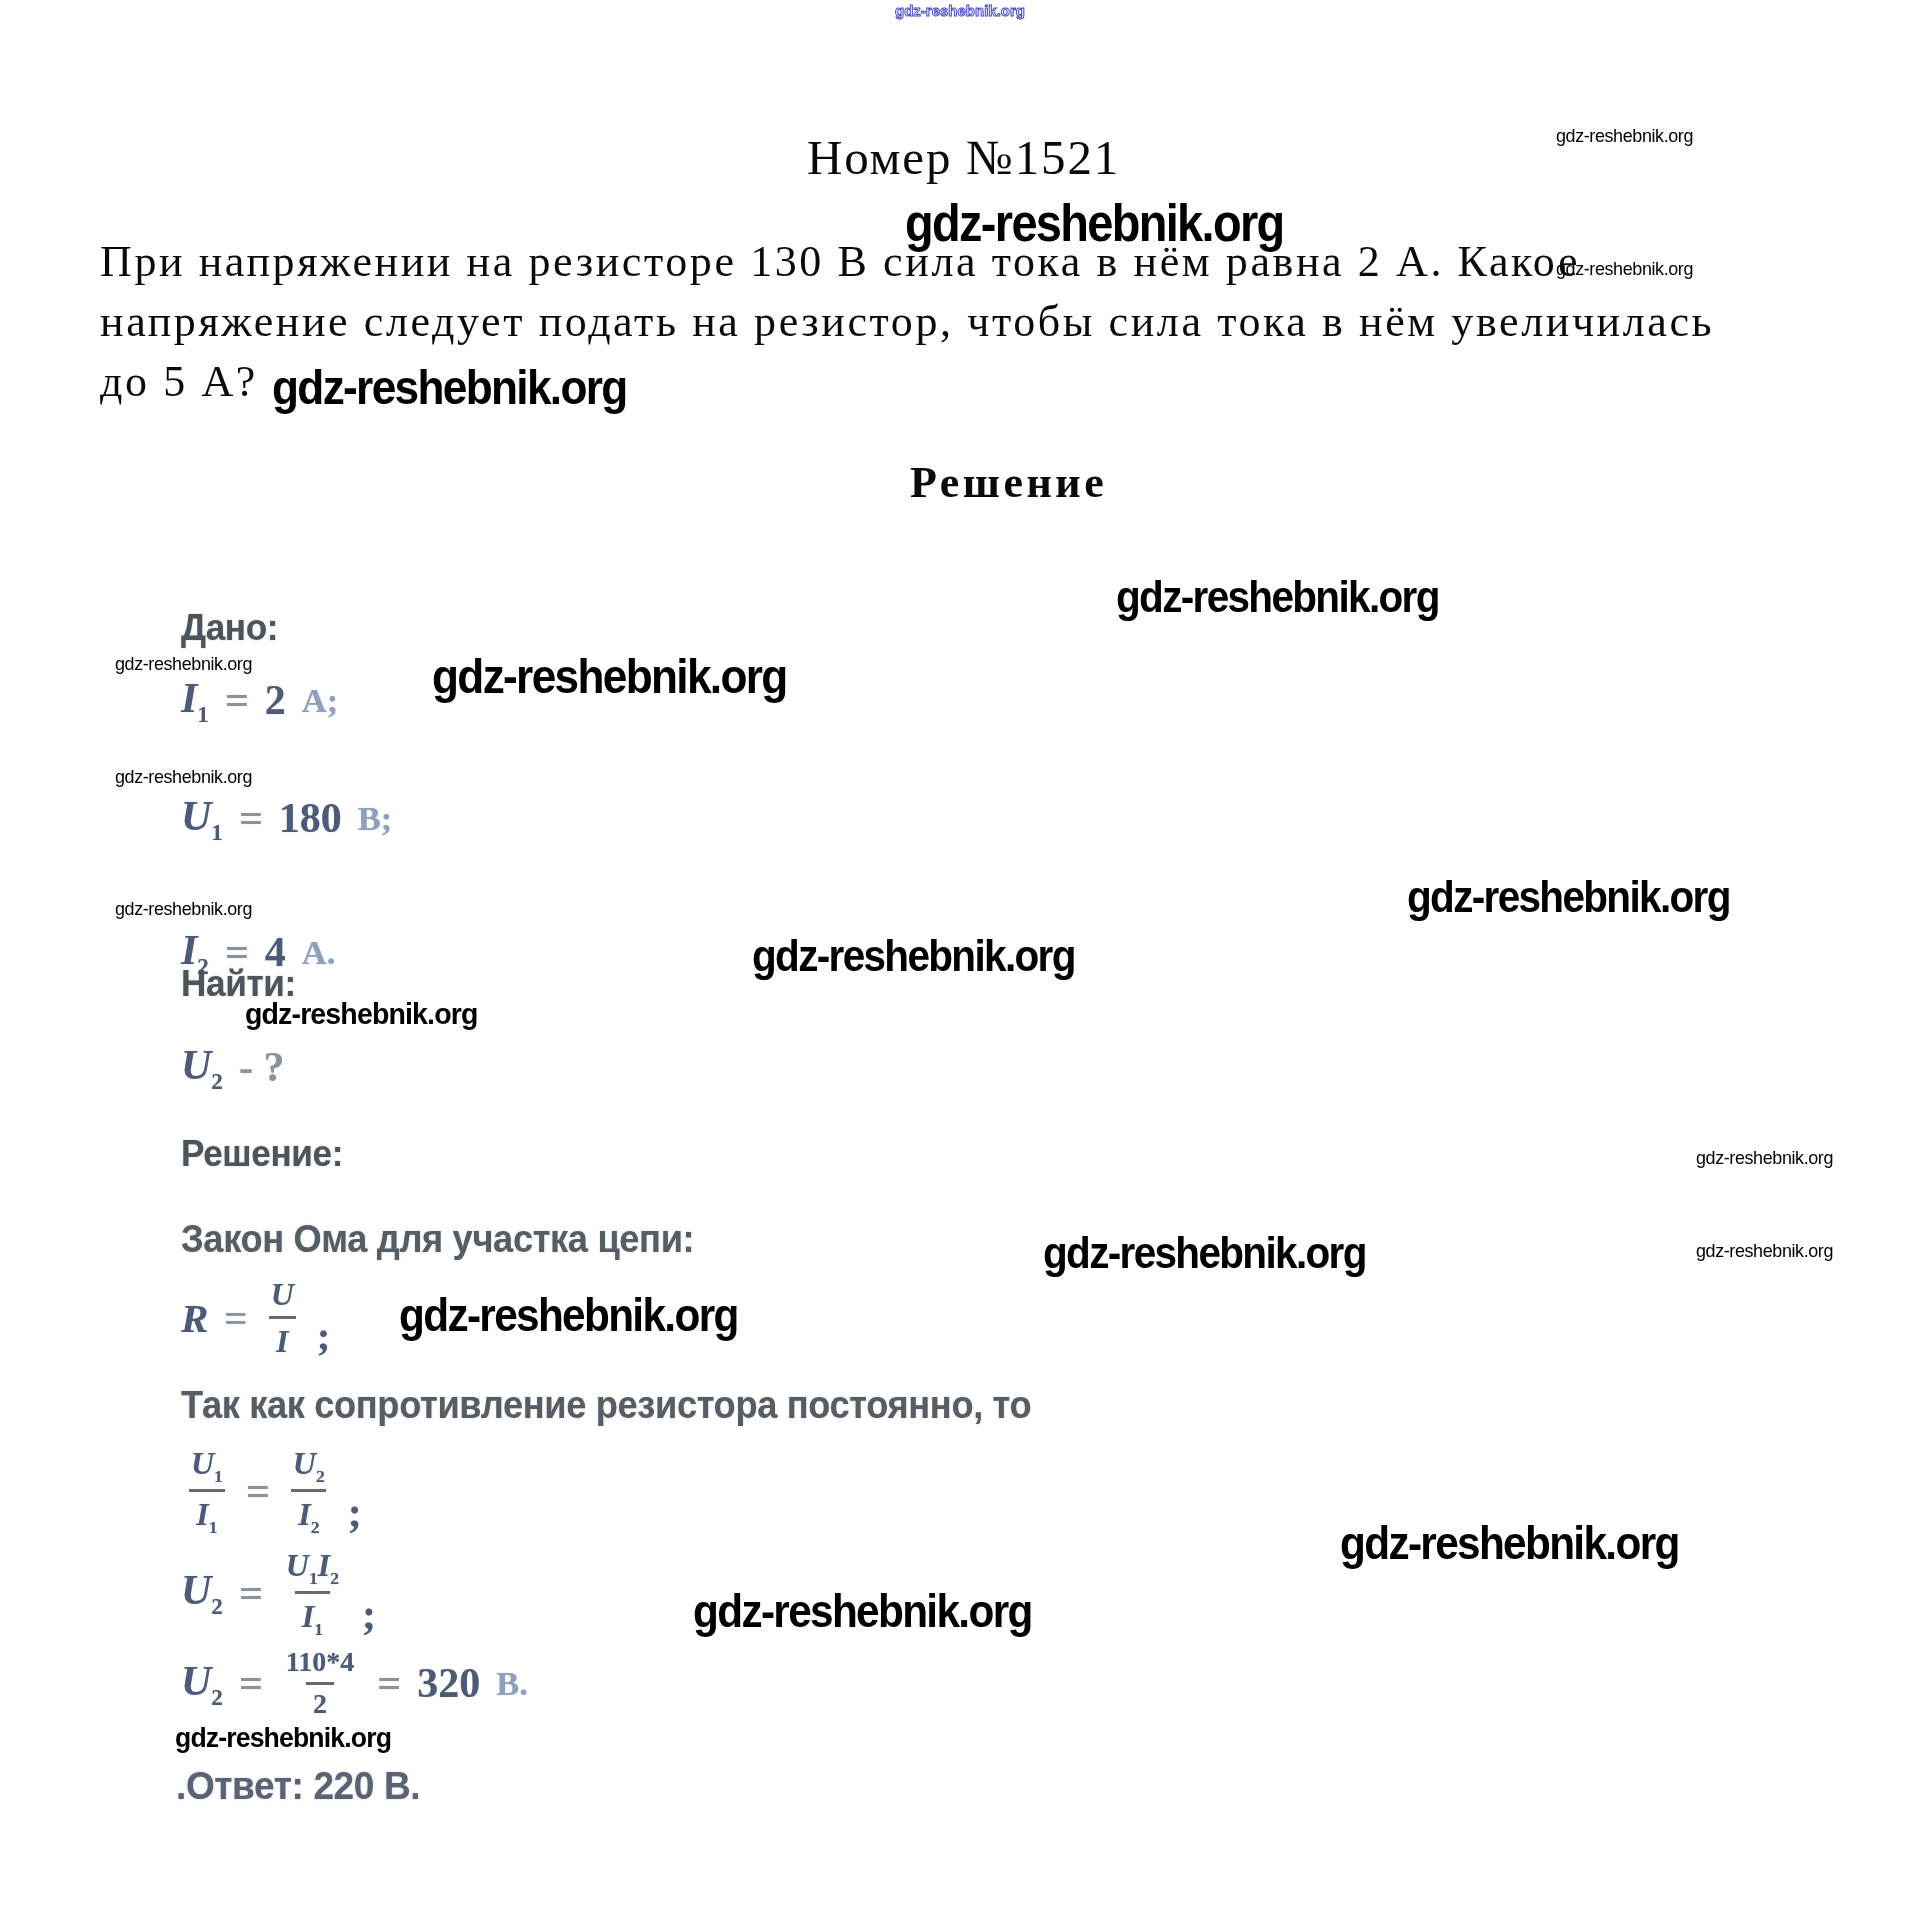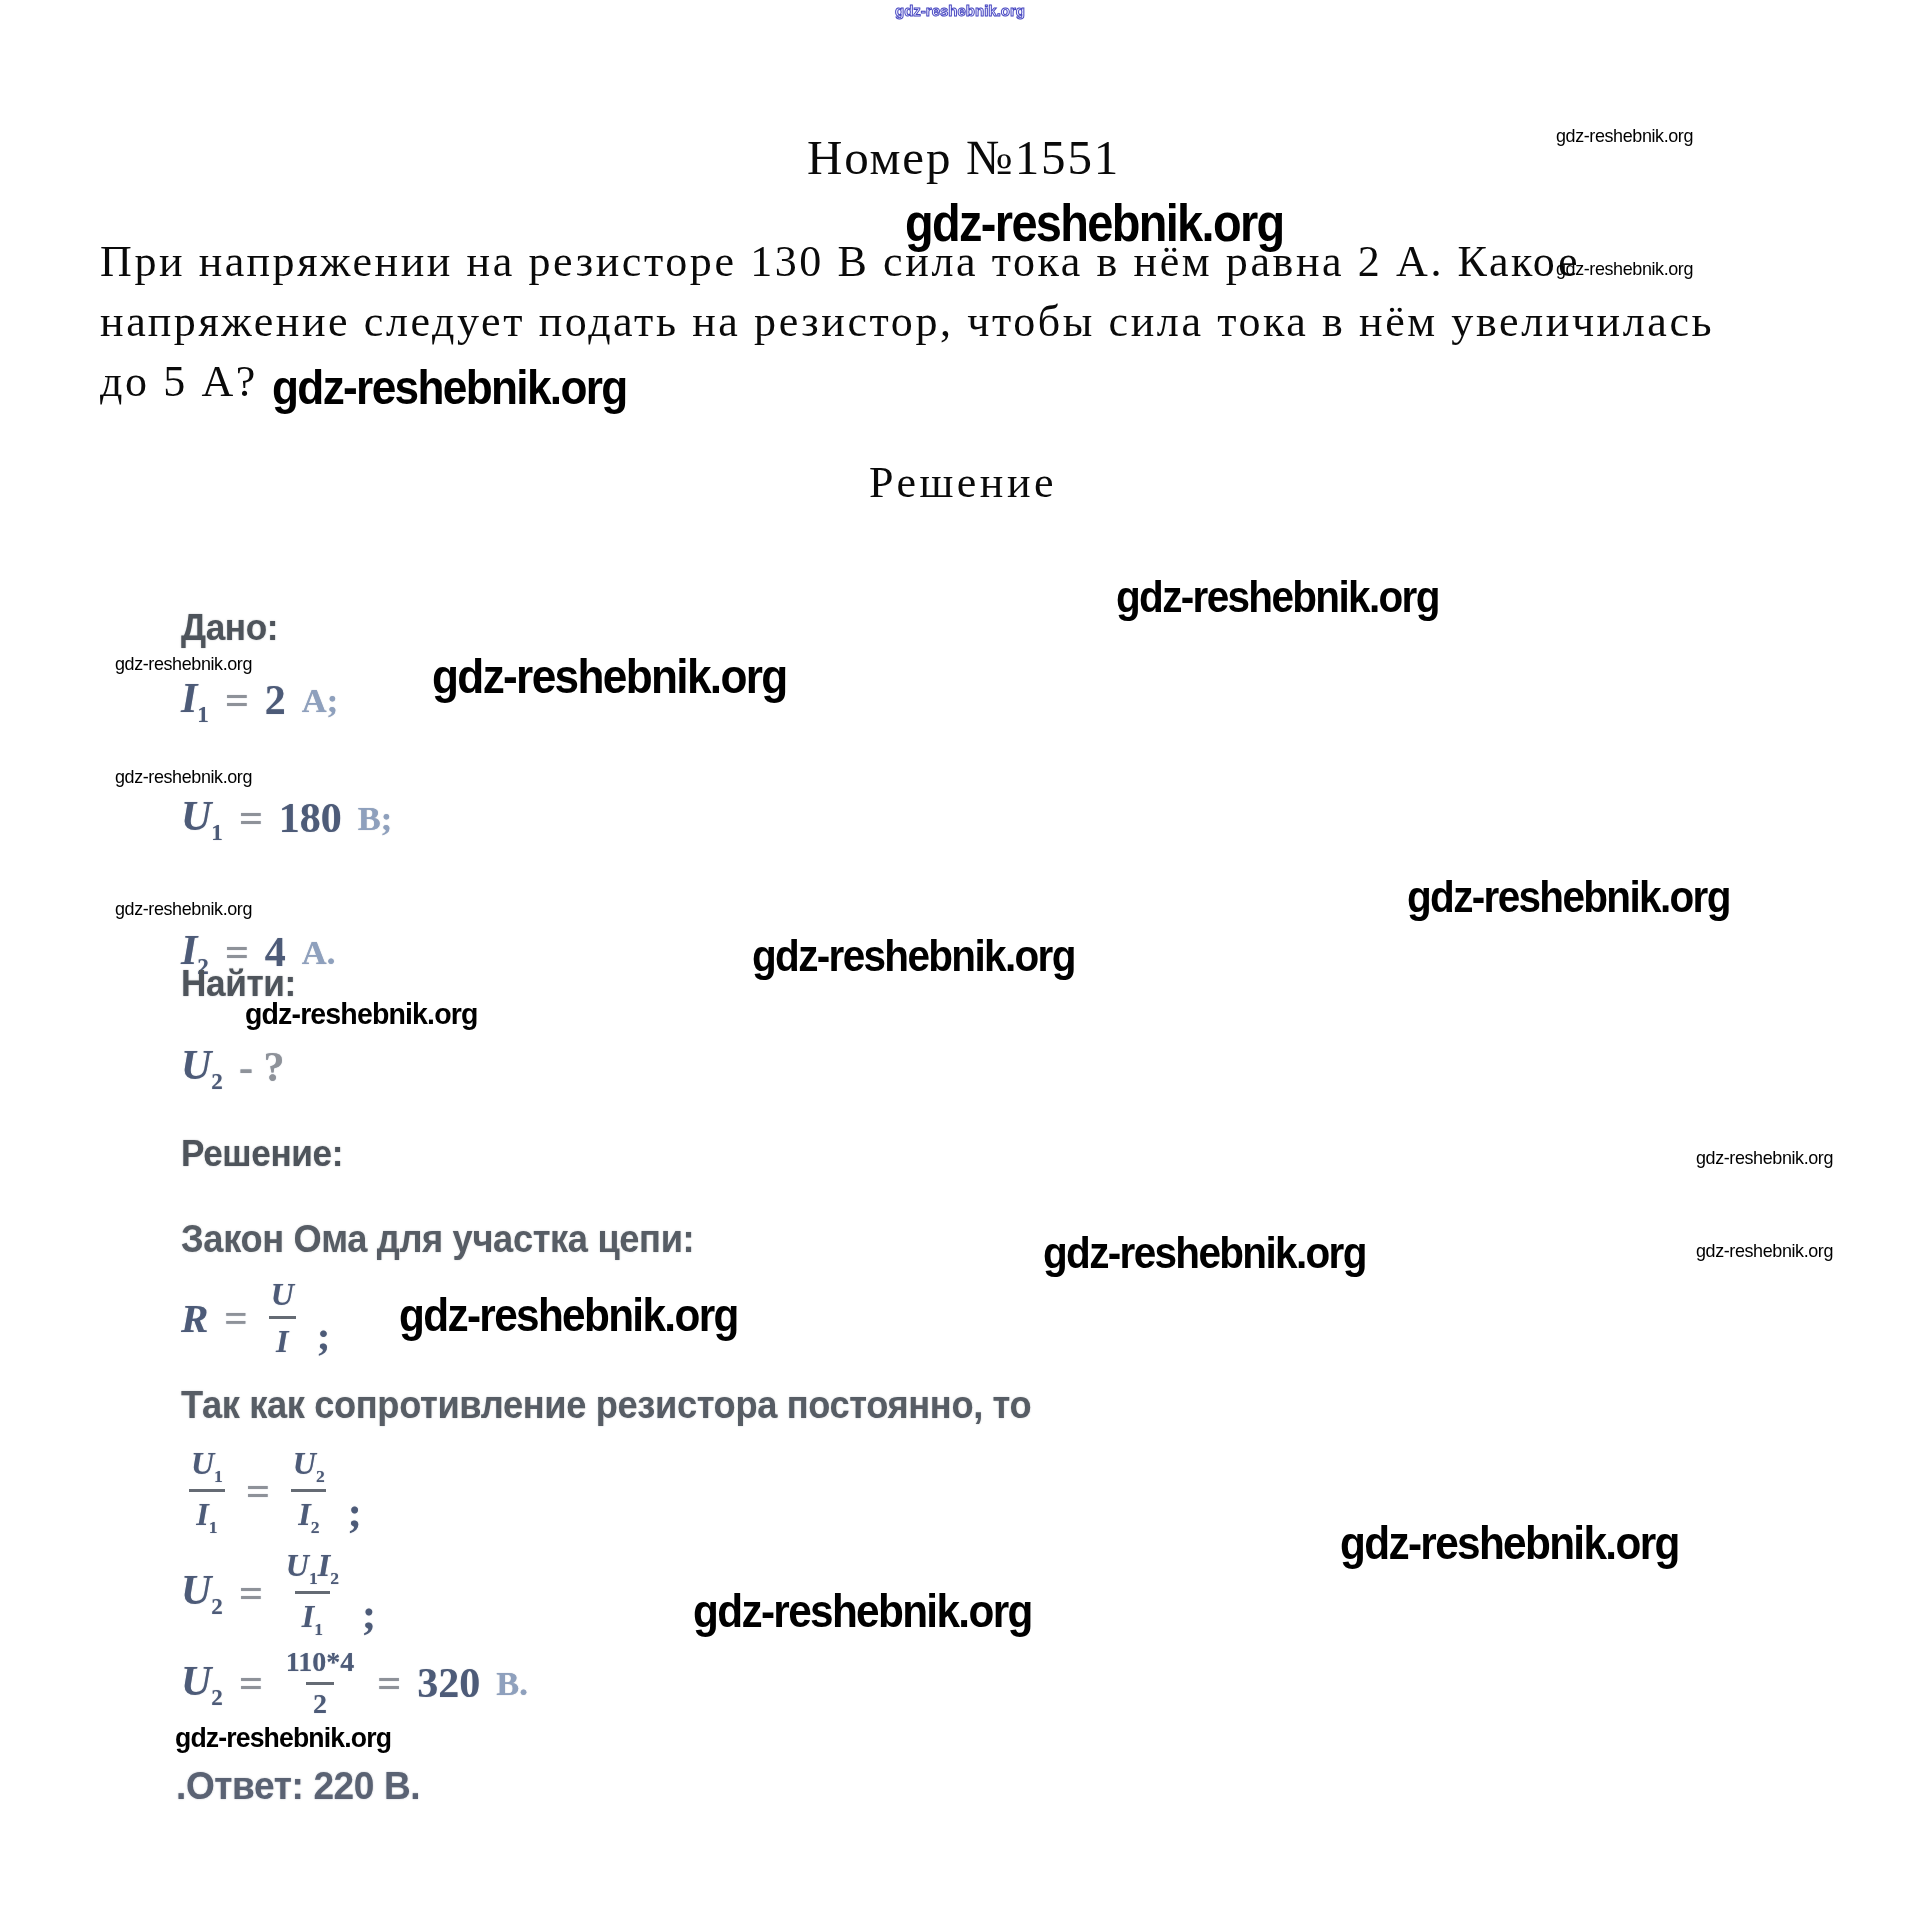--- a/index.html
+++ b/index.html
@@ -117,31 +117,31 @@
   .frac .den{ display:block; border-top:3.5px solid #656b74; padding:3.5px 7px 0 7px; line-height:1.15; }
   .frac-sm{ font-size:28px; }
 </style>
 </head>
 <body>
 
 <div class="canvas">
 
   <div class="wm wm-outline" style="left:895px;top:1.8px;">gdz-reshebnik.org</div>
 
-  <div class="serif title" style="left:807px;top:129px;">Номер №1551</div>
+  <div class="serif title" style="left:807px;top:129px;">Номер №1521</div>
   <div class="wm wm-small" style="left:1556px;top:125px;">gdz-reshebnik.org</div>
   <div class="wm wm-big" style="left:905px;top:194px;font-size:51px;">gdz-reshebnik.org</div>
 
   <div class="serif problem-line" style="left:100px;top:236px;">При напряжении на резисторе 130 В сила тока в нём равна 2 А. Какое</div>
   <div class="wm wm-small" style="left:1556px;top:258px;">gdz-reshebnik.org</div>
   <div class="serif problem-line" style="left:100px;top:296px;">напряжение следует подать на резистор, чтобы сила тока в нём увеличилась</div>
   <div class="serif problem-line" style="left:100px;top:356px;">до 5 А?</div>
   <div class="wm wm-big" style="left:272px;top:360px;font-size:48px;">gdz-reshebnik.org</div>
 
-  <div class="serif heading" style="left:869px;top:457px;">Решение</div>
+  <div class="serif heading" style="left:910px;top:457px;font-weight:bold;">Решение</div>
 
   <div class="wm wm-big" style="left:1116px;top:572px;font-size:44px;">gdz-reshebnik.org</div>
 
   <div class="glabel" style="left:181px;top:607px;">Дано:</div>
   <div class="wm wm-small" style="left:115px;top:653px;">gdz-reshebnik.org</div>
   <div class="wm wm-big" style="left:432px;top:649px;font-size:48px;">gdz-reshebnik.org</div>
 
   <div class="formula" style="left:181px;top:674px;">
     <span class="tok"><span class="fv">I</span><sub class="fs">1</sub></span>
     <span class="feq">=</span>

